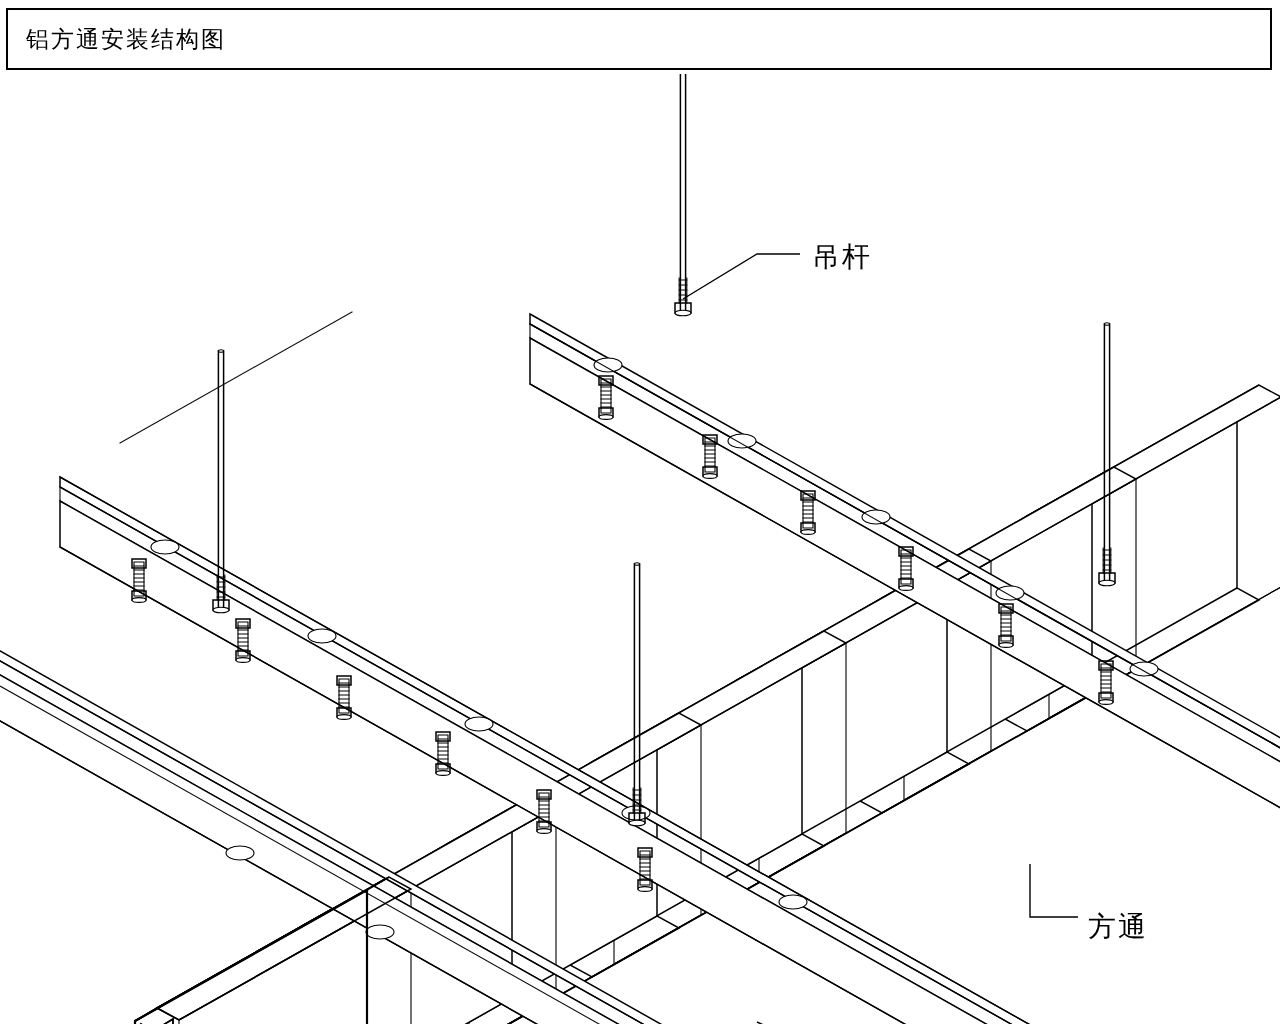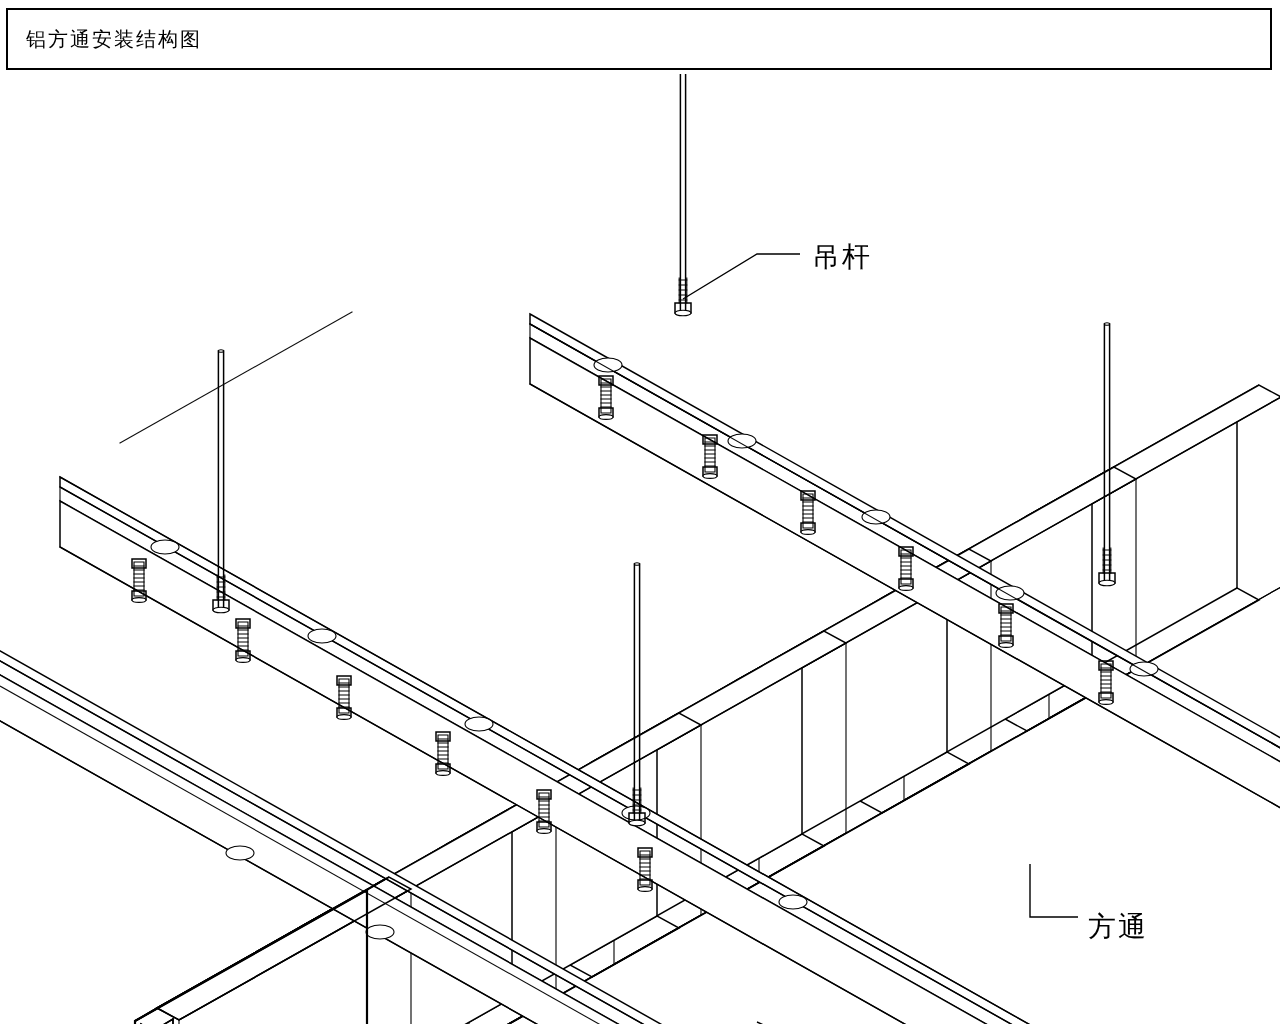--- a/index.html
+++ b/index.html
@@ -7,21 +7,21 @@
        font-family:"Liberation Sans","DejaVu Sans",sans-serif;color:#000;}
   #sheet{position:relative;width:1280px;height:1024px;background:#fff;}
 
   
   #title-block{
     position:absolute;left:6px;top:8px;width:1266px;height:62px;
     border:2px solid #000;box-sizing:border-box;background:#fff;
     display:flex;align-items:center;
   }
   #title-text{
-    padding-left:18px;font-size:20px;line-height:1;letter-spacing:2px;
+    padding-left:18px;font-size:23px;line-height:1;letter-spacing:2px;
     font-family:"DejaVu Sans","Liberation Sans",sans-serif;
     font-weight:500;color:#000;white-space:nowrap;
   }
 
   
   #drawing{position:absolute;left:0;top:74px;width:1132px;height:950px;}
   #drawing svg{display:block;width:1280px;height:950px;}
 
   .ln{stroke:#000;fill:none;stroke-linecap:square;stroke-linejoin:miter;}
   .thin{stroke-width:1.1;}

